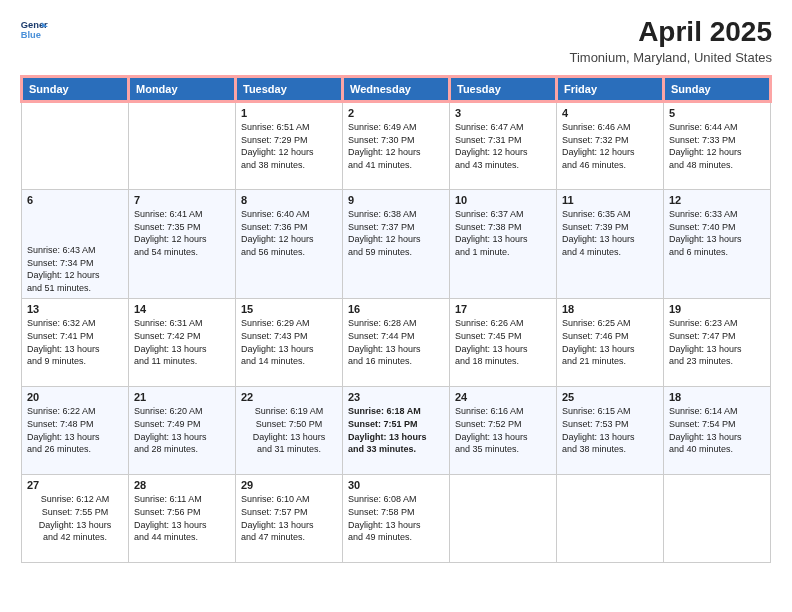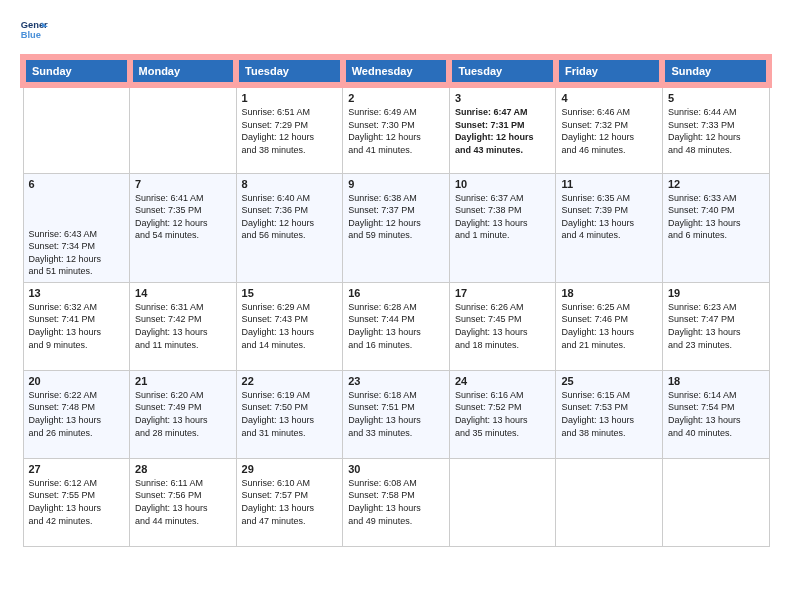--- a/index.html
+++ b/index.html
@@ -49,21 +49,21 @@
       border-collapse: collapse;
       font-size: 9.5px;
     }
     .calendar th {
       background: #2a6ebb;
       color: #fff;
       text-align: left;
       padding: 5px 6px;
       font-size: 11px;
       font-weight: bold;
-      border: 6px solid #fca5a5;
+      border: 3px solid #fca5a5;
     }
     .calendar td {
       border: 1px solid #ccc;
       vertical-align: top;
       padding: 4px 5px;
       width: 107px;
       height: 88px;
       color: #222;
       font-size: 9px;
     }
@@ -95,20 +95,24 @@
 <body>
 
 <div class="page">
   <div class="header">
     <div class="logo">
       <svg class="logo-icon" viewBox="0 0 36 36" xmlns="http://www.w3.org/2000/svg">
         <text x="1" y="16" font-size="12" font-weight="bold" fill="#1a3a6b" font-family="Arial">General</text>
         <text x="1" y="28" font-size="12" font-weight="bold" fill="#4a90d9" font-family="Arial">Blue</text>
         <polygon points="28,8 36,14 28,14" fill="#4a90d9"></polygon>
       </svg>
+    </div>
+    <div class="title-block">
+      <div class="main-title">April 2025</div>
+      <div class="subtitle">Timonium, Maryland, United States</div>
     </div>
   </div>
 
   <table class="calendar">
     <thead>
       <tr>
         <th>Sunday</th>
         <th>Monday</th>
         <th>Tuesday</th>
         <th>Wednesday</th>
@@ -130,21 +134,21 @@
           </td>
           <td>
             <span class="day-num">2</span>
             <div class="cell-text" style="white-space: pre-line;">Sunrise: 6:49 AM
 Sunset: 7:30 PM
 Daylight: 12 hours
 and 41 minutes.</div>
           </td>
           <td>
             <span class="day-num">3</span>
-            <div class="cell-text" style="white-space: pre-line; font-weight: bold;">Sunrise: 6:47 AM
+            <div class="cell-text" style="white-space: pre-line;">Sunrise: 6:47 AM
 Sunset: 7:31 PM
 Daylight: 12 hours
 and 43 minutes.</div>
           </td>
           <td>
             <span class="day-num">4</span>
             <div class="cell-text" style="white-space: pre-line;">Sunrise: 6:46 AM
 Sunset: 7:32 PM
 Daylight: 12 hours
 and 46 minutes.</div>
@@ -269,28 +273,28 @@
           </td>
           <td>
             <span class="day-num">21</span>
             <div class="cell-text" style="white-space: pre-line;">Sunrise: 6:20 AM
 Sunset: 7:49 PM
 Daylight: 13 hours
 and 28 minutes.</div>
           </td>
           <td>
             <span class="day-num">22</span>
-            <div class="cell-text" style="white-space: pre-line;">Sunrise: 6:19 AM
+            <div class="cell-text" style="white-space: pre-line; text-align: center;">Sunrise: 6:19 AM
 Sunset: 7:50 PM
 Daylight: 13 hours
 and 31 minutes.</div>
           </td>
           <td>
             <span class="day-num">23</span>
-            <div class="cell-text" style="white-space: pre-line;">Sunrise: 6:18 AM
+            <div class="cell-text" style="white-space: pre-line; font-weight: bold;">Sunrise: 6:18 AM
 Sunset: 7:51 PM
 Daylight: 13 hours
 and 33 minutes.</div>
           </td>
           <td>
             <span class="day-num">24</span>
             <div class="cell-text" style="white-space: pre-line;">Sunrise: 6:16 AM
 Sunset: 7:52 PM
 Daylight: 13 hours
 and 35 minutes.</div>
@@ -306,21 +310,21 @@
             <span class="day-num">18</span>
             <div class="cell-text" style="white-space: pre-line;">Sunrise: 6:14 AM
 Sunset: 7:54 PM
 Daylight: 13 hours
 and 40 minutes.</div>
           </td>
         </tr>
         <tr>
           <td>
             <span class="day-num">27</span>
-            <div class="cell-text" style="white-space: pre-line;">Sunrise: 6:12 AM
+            <div class="cell-text" style="white-space: pre-line; text-align: center;">Sunrise: 6:12 AM
 Sunset: 7:55 PM
 Daylight: 13 hours
 and 42 minutes.</div>
           </td>
           <td>
             <span class="day-num">28</span>
             <div class="cell-text" style="white-space: pre-line;">Sunrise: 6:11 AM
 Sunset: 7:56 PM
 Daylight: 13 hours
 and 44 minutes.</div>

